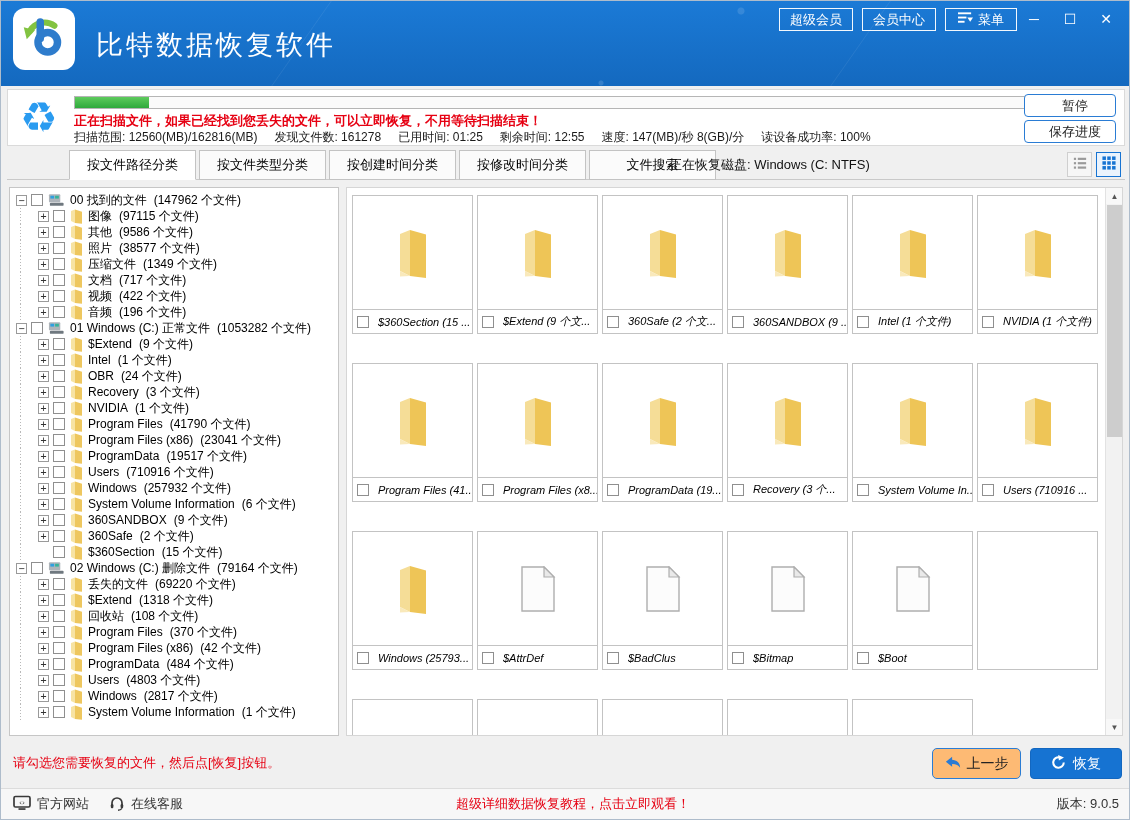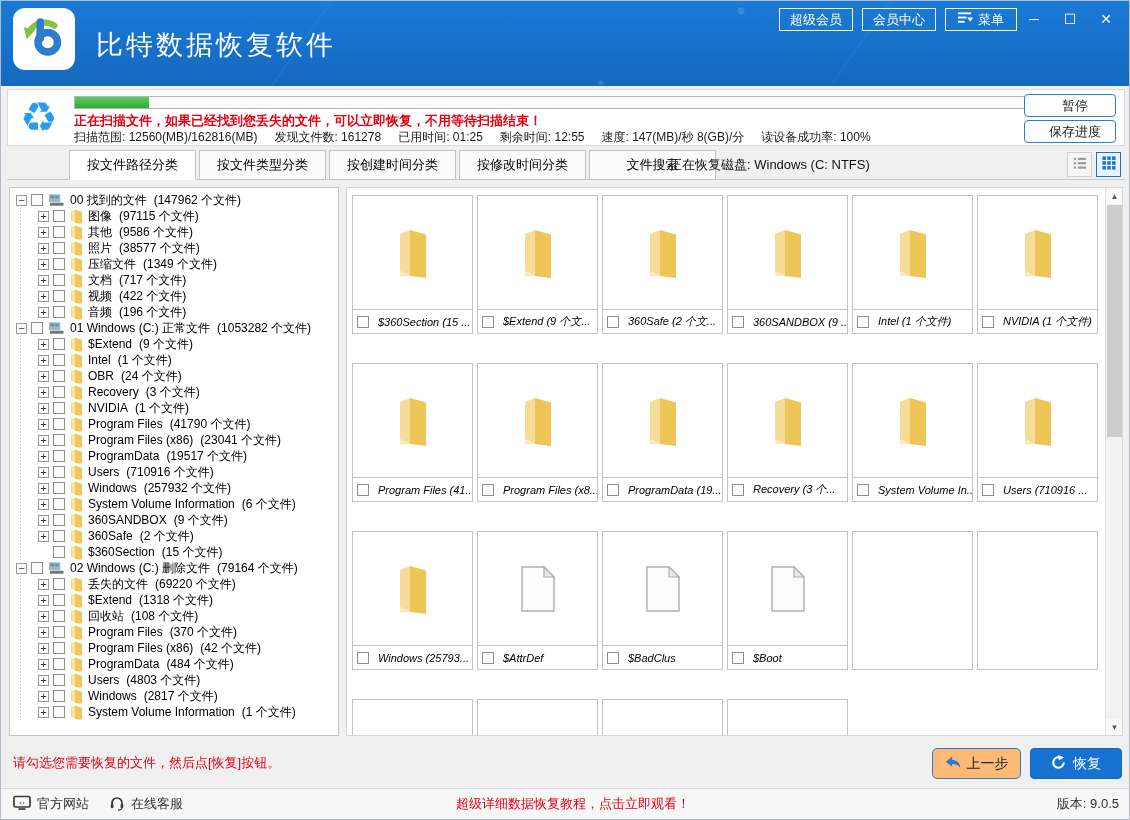--- a/index.html
+++ b/index.html
@@ -842,20 +842,32 @@
         <div class="card">
           <div class="card-img">
             <svg width="36" height="46" viewBox="0 0 36 46">
               <path d="M2 1 h22 l10 10 v34 h-32 z" fill="#fcfcfc" stroke="#aeaeae" stroke-width="1.4"></path>
               <path d="M24 1 l10 10 h-10 z" fill="#e9e9e9" stroke="#aeaeae" stroke-width="1.2"></path>
             </svg>
           </div>
           <div class="card-label">
             <span class="cb"></span>
             <span>$BadClus</span>
+          </div>
+        </div>
+        <div class="card">
+          <div class="card-img">
+            <svg width="36" height="46" viewBox="0 0 36 46">
+              <path d="M2 1 h22 l10 10 v34 h-32 z" fill="#fcfcfc" stroke="#aeaeae" stroke-width="1.4"></path>
+              <path d="M24 1 l10 10 h-10 z" fill="#e9e9e9" stroke="#aeaeae" stroke-width="1.2"></path>
+            </svg>
+          </div>
+          <div class="card-label">
+            <span class="cb"></span>
+            <span>$Bitmap</span>
           </div>
         </div>
         <div class="card">
           <div class="card-img">
             <svg width="36" height="46" viewBox="0 0 36 46">
               <path d="M2 1 h22 l10 10 v34 h-32 z" fill="#fcfcfc" stroke="#aeaeae" stroke-width="1.4"></path>
               <path d="M24 1 l10 10 h-10 z" fill="#e9e9e9" stroke="#aeaeae" stroke-width="1.2"></path>
             </svg>
           </div>
           <div class="card-label">

